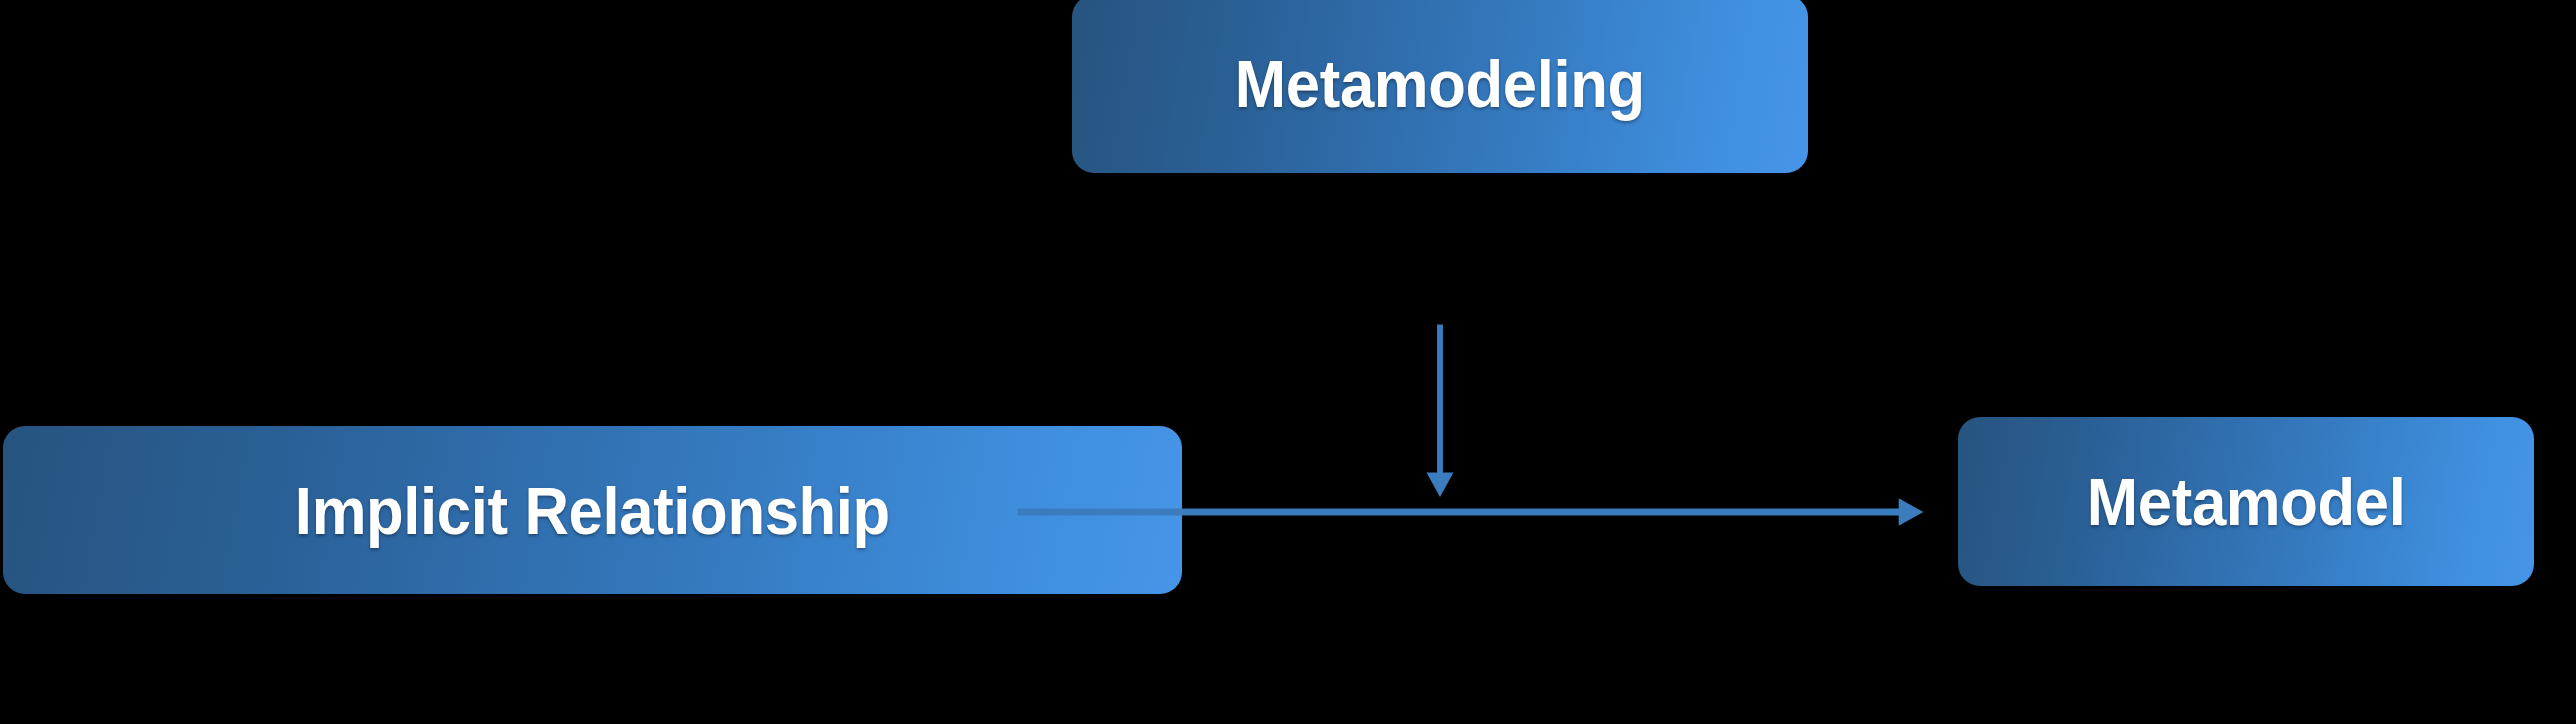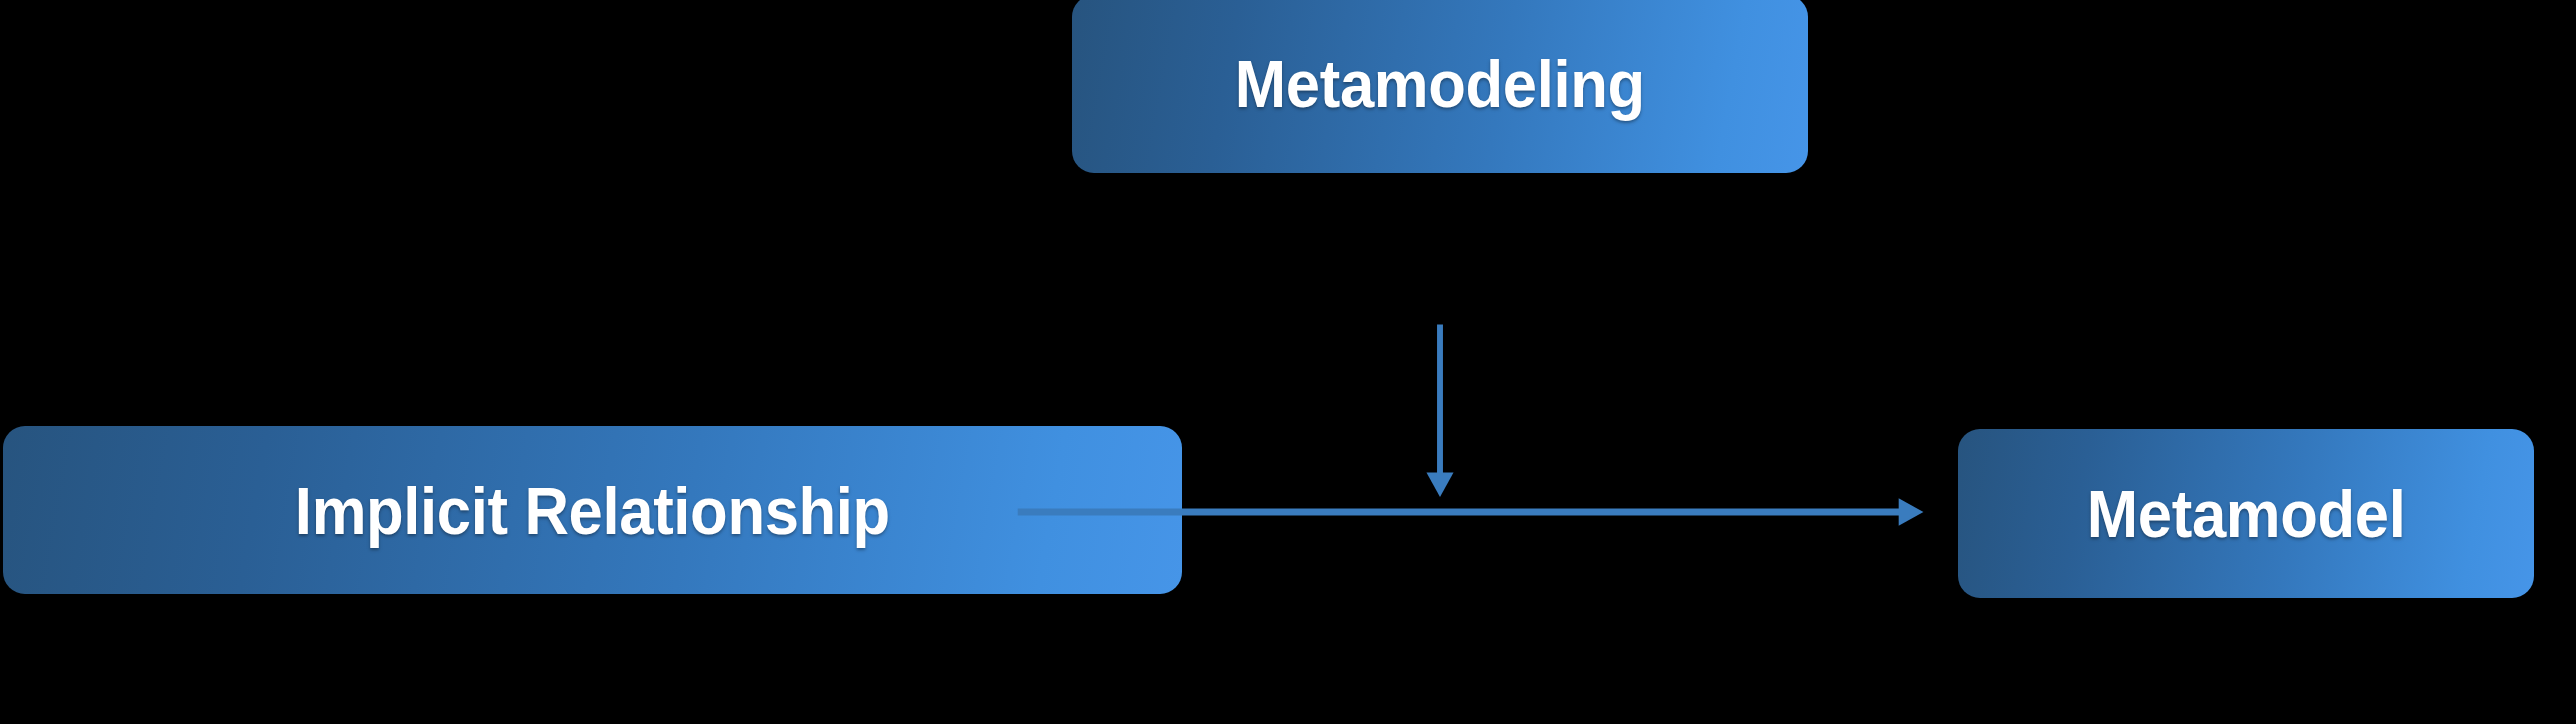--- a/index.html
+++ b/index.html
@@ -55,21 +55,20 @@
     width: 1179px;
     height: 168px;
     font-size: 67px;
   }
   #node-metamodel {
     left: 1958px;
     top: 417px;
     width: 576px;
     height: 169px;
     font-size: 67px;
-    margin-top: 12px;
   }
 
   
   .connector {
     position: absolute;
     overflow: visible;
   }
   #connector-vertical {
     left: 1418px;
     top: 320px;

